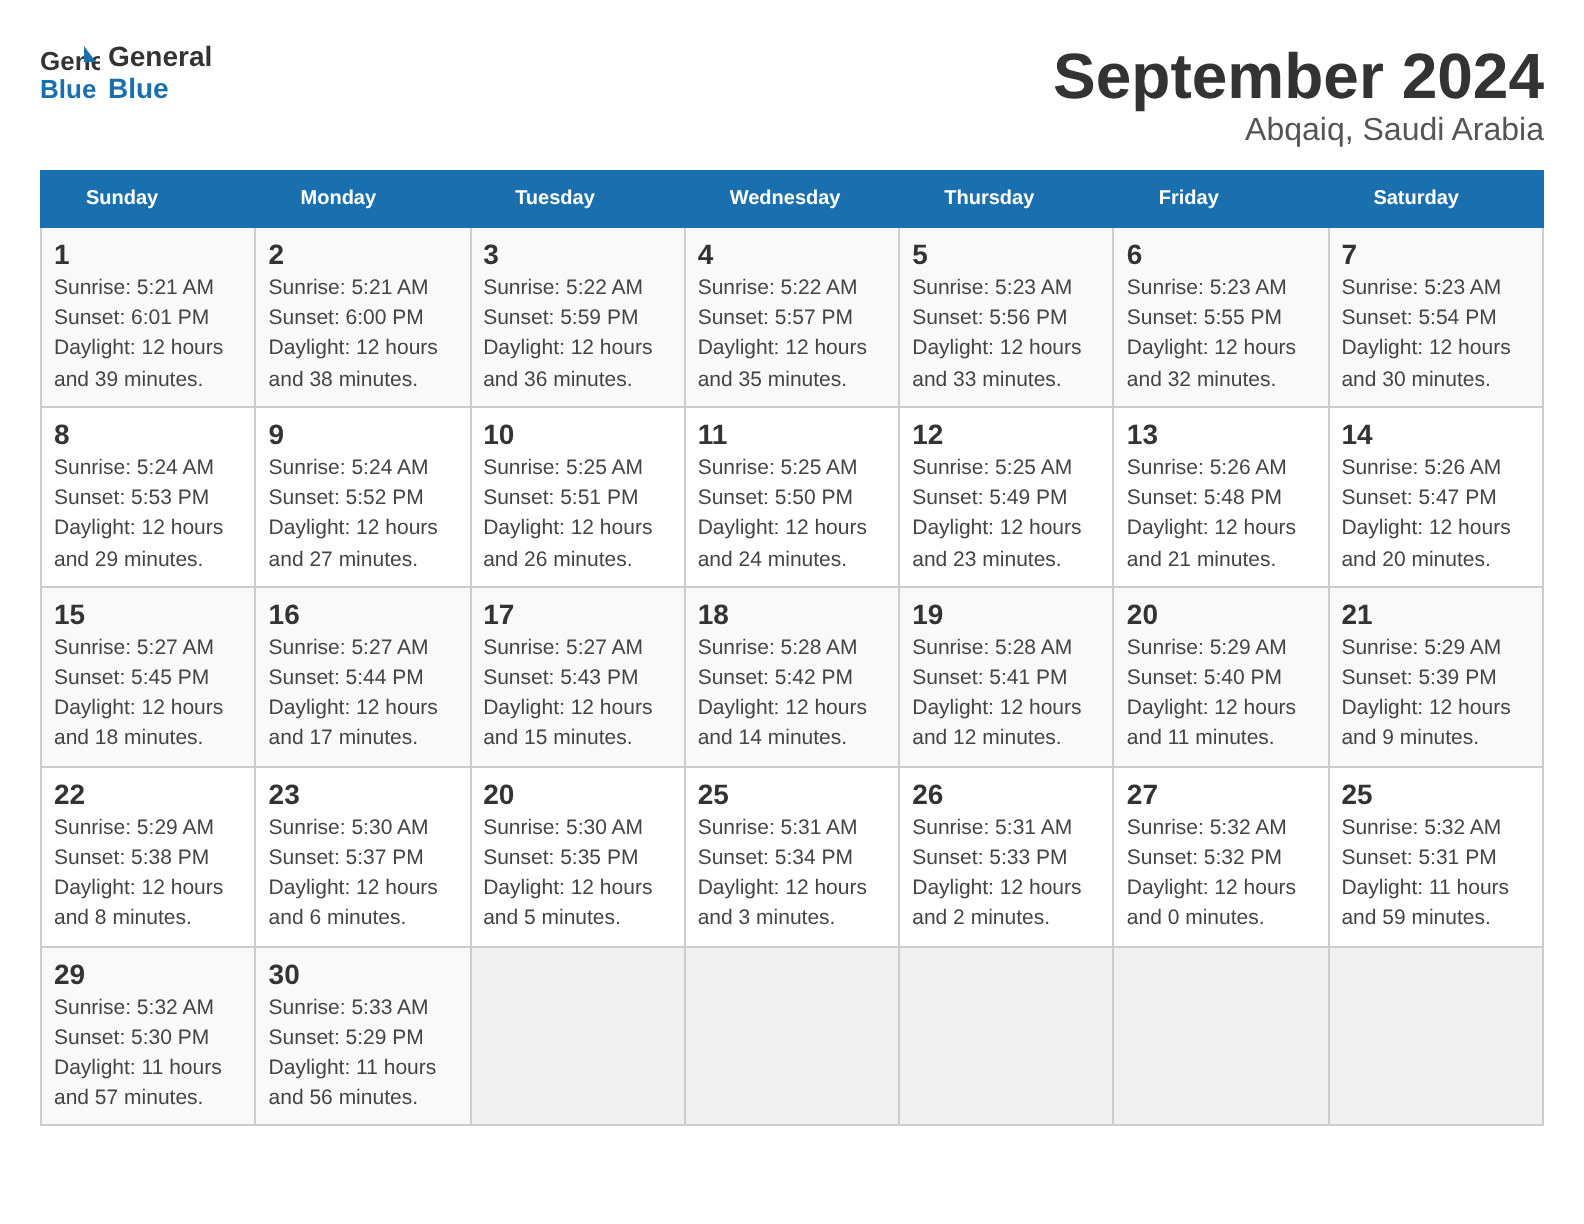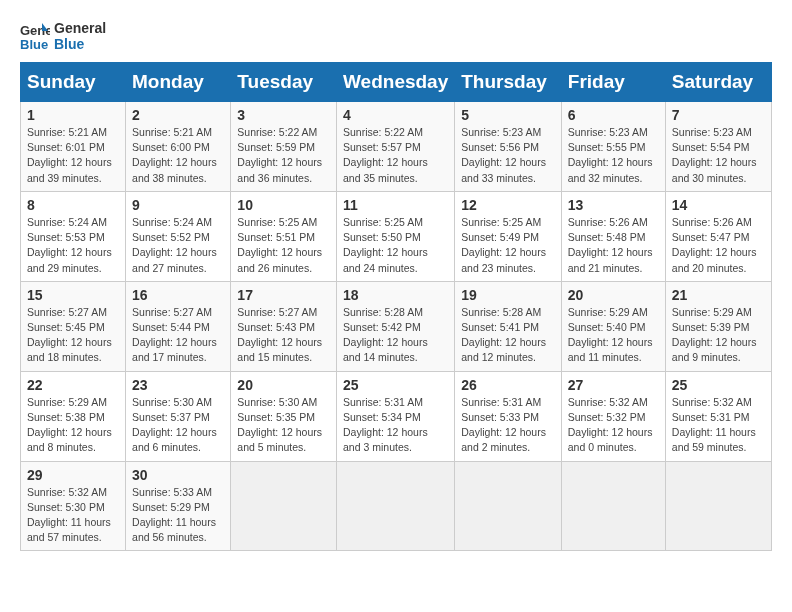--- a/index.html
+++ b/index.html
@@ -38,23 +38,23 @@
       color: #555;
     }
     table {
       width: 100%;
       border-collapse: collapse;
       font-size: 11px;
     }
     thead tr th {
       background-color: #1a6faf;
       color: #fff;
-      padding: 8px 6px;
+      padding: 8px 22px;
       text-align: left;
-      font-size: 19px;
+      font-size: 10px;
       font-weight: bold;
       border: 1px solid #1a6faf;
       margin-left: 40px;
     }
     tbody tr td {
       border: 1px solid #ccc;
       padding: 5px 6px;
       vertical-align: top;
       background: #fff;
       width: calc(100% / 7);
@@ -86,20 +86,24 @@
     <svg class="logo-icon" viewBox="0 0 30 30" xmlns="http://www.w3.org/2000/svg">
       <text x="0" y="14" font-size="13" font-weight="bold" fill="#333">General</text>
       <text x="0" y="28" font-size="13" font-weight="bold" fill="#1a6faf">Blue</text>
       <polygon points="22,2 28,10 22,10" fill="#1a6faf"></polygon>
     </svg>
     <div>
       <div style="font-size:14px;font-weight:bold;color:#333;">General</div>
       <div style="font-size:14px;font-weight:bold;color:#1a6faf;">Blue</div>
     </div>
   </div>
+  <div class="title-block">
+    <div class="month-title">September 2024</div>
+    <div class="location">Abqaiq, Saudi Arabia</div>
+  </div>
 </div>
 
 <table>
   <thead>
     <tr id="header-row">
         <th>Sunday</th>
         <th>Monday</th>
         <th>Tuesday</th>
         <th>Wednesday</th>
         <th>Thursday</th>

